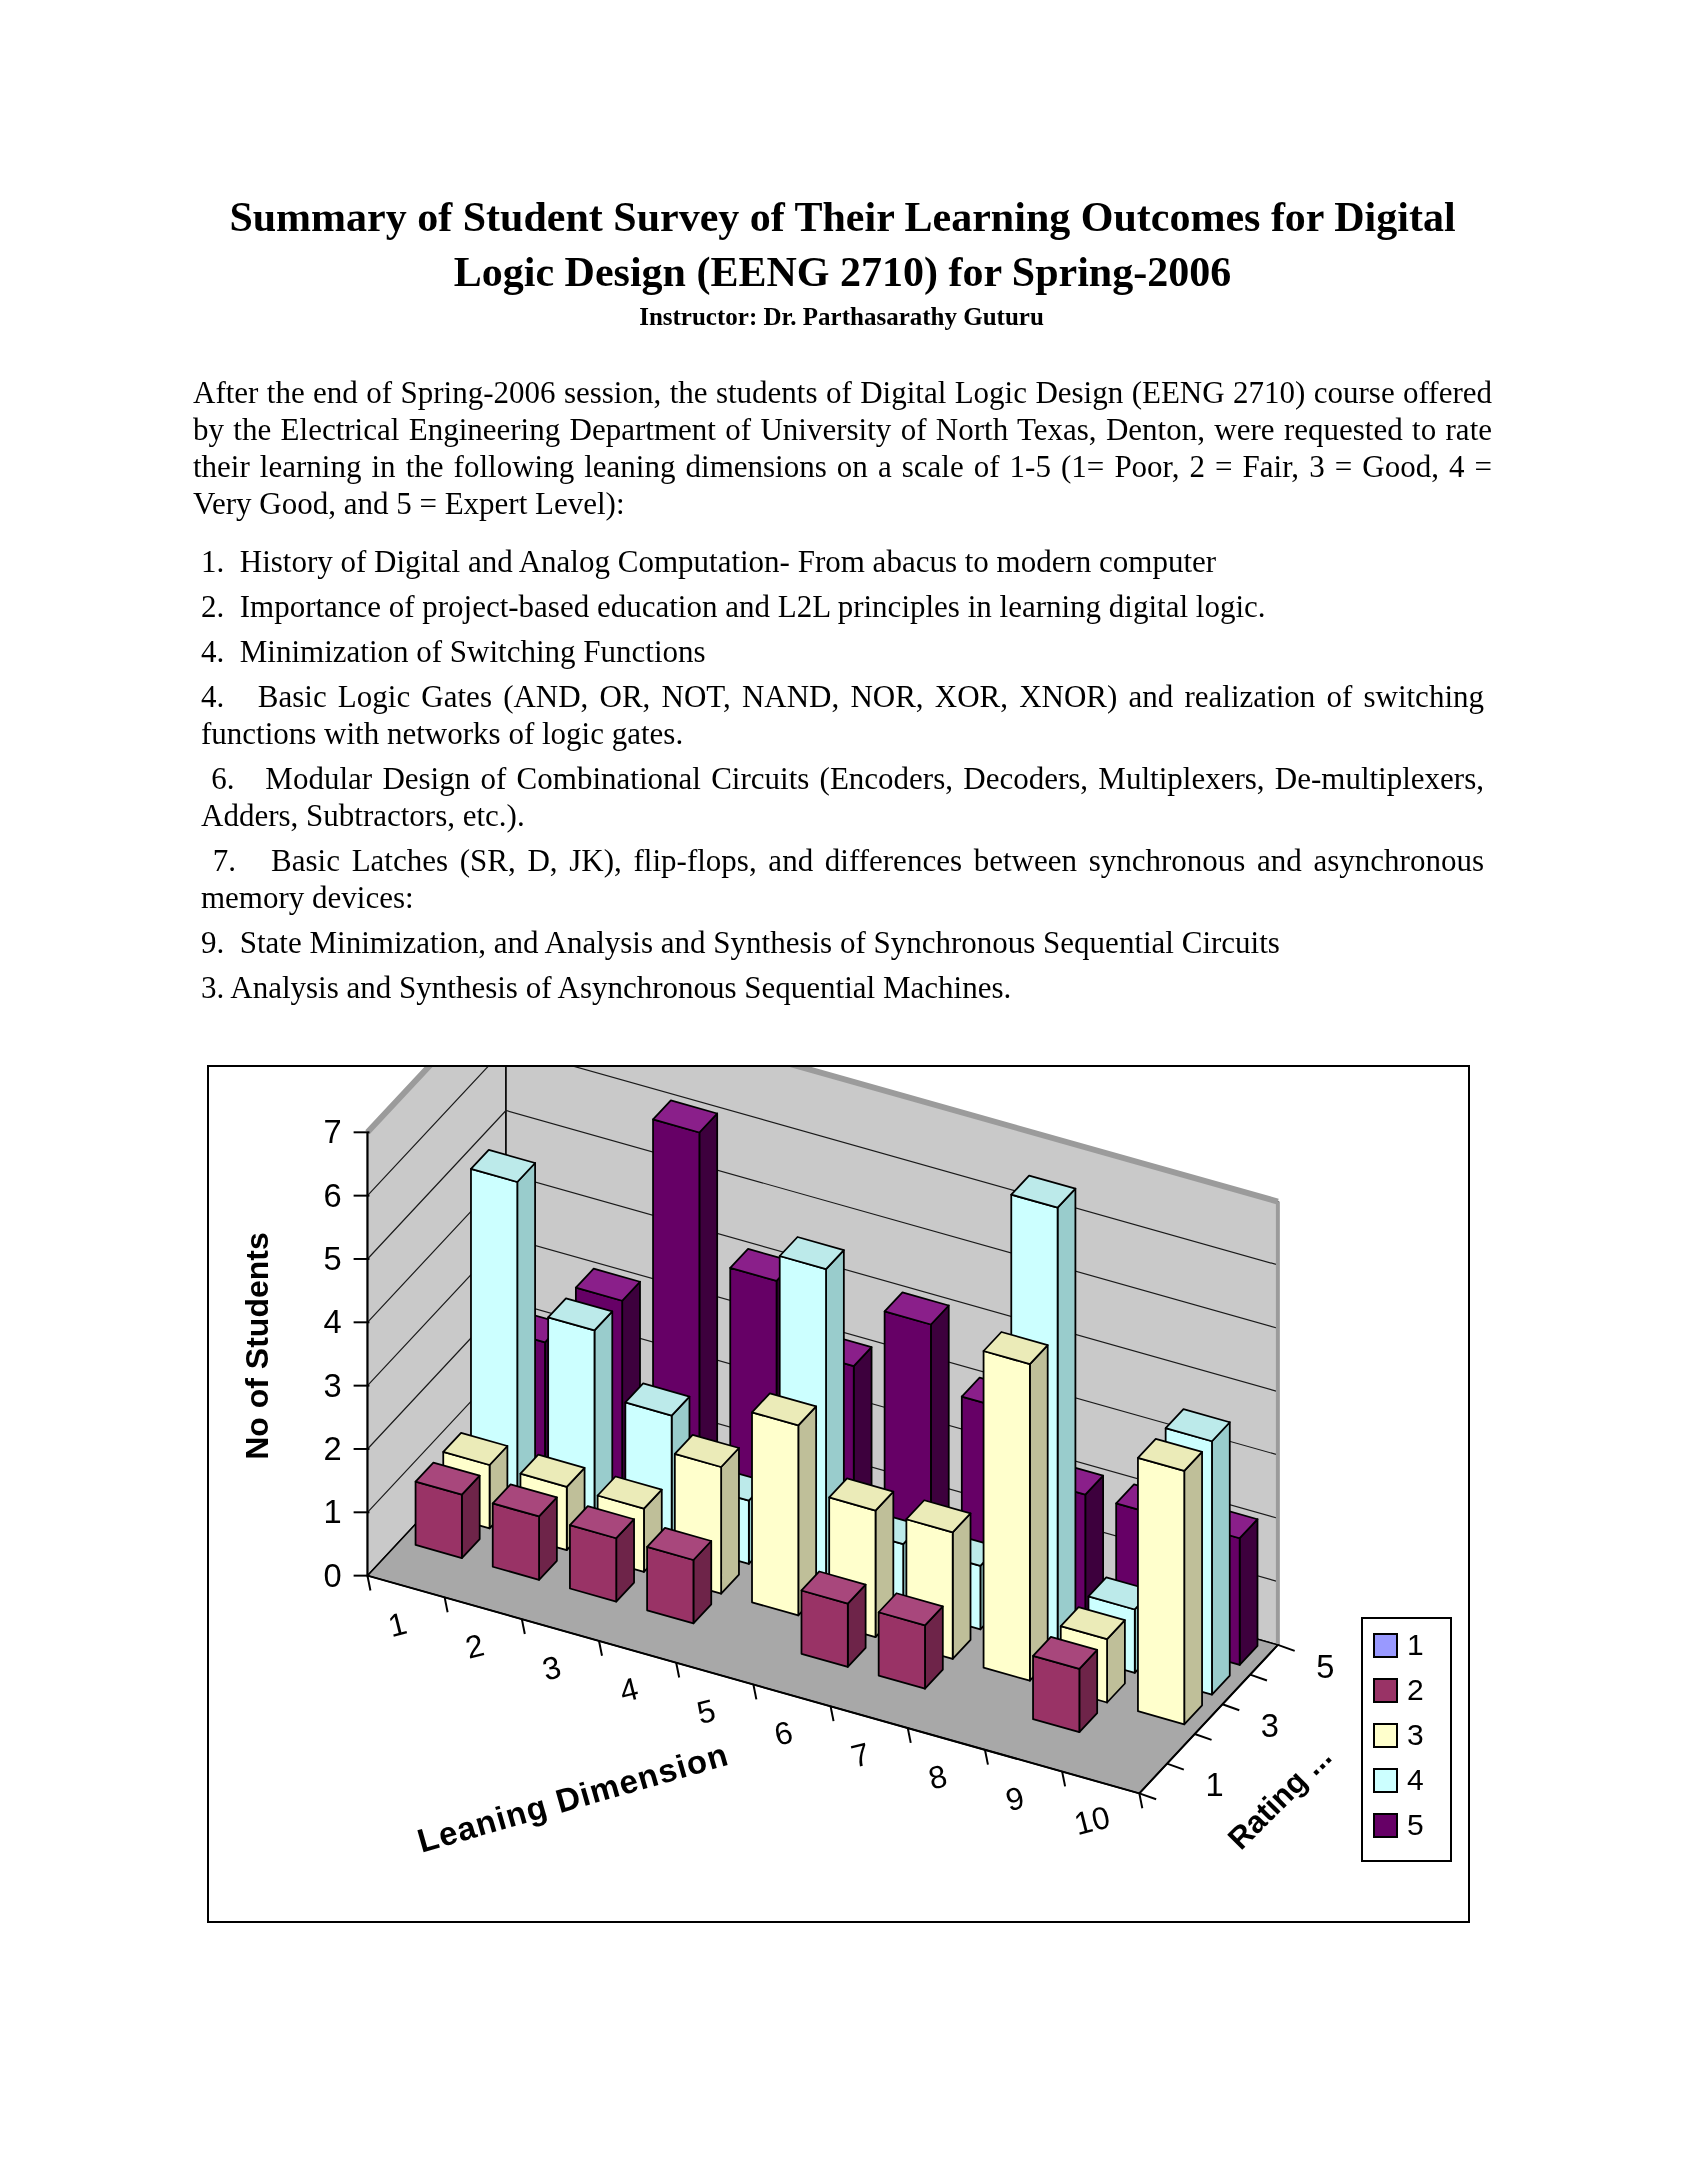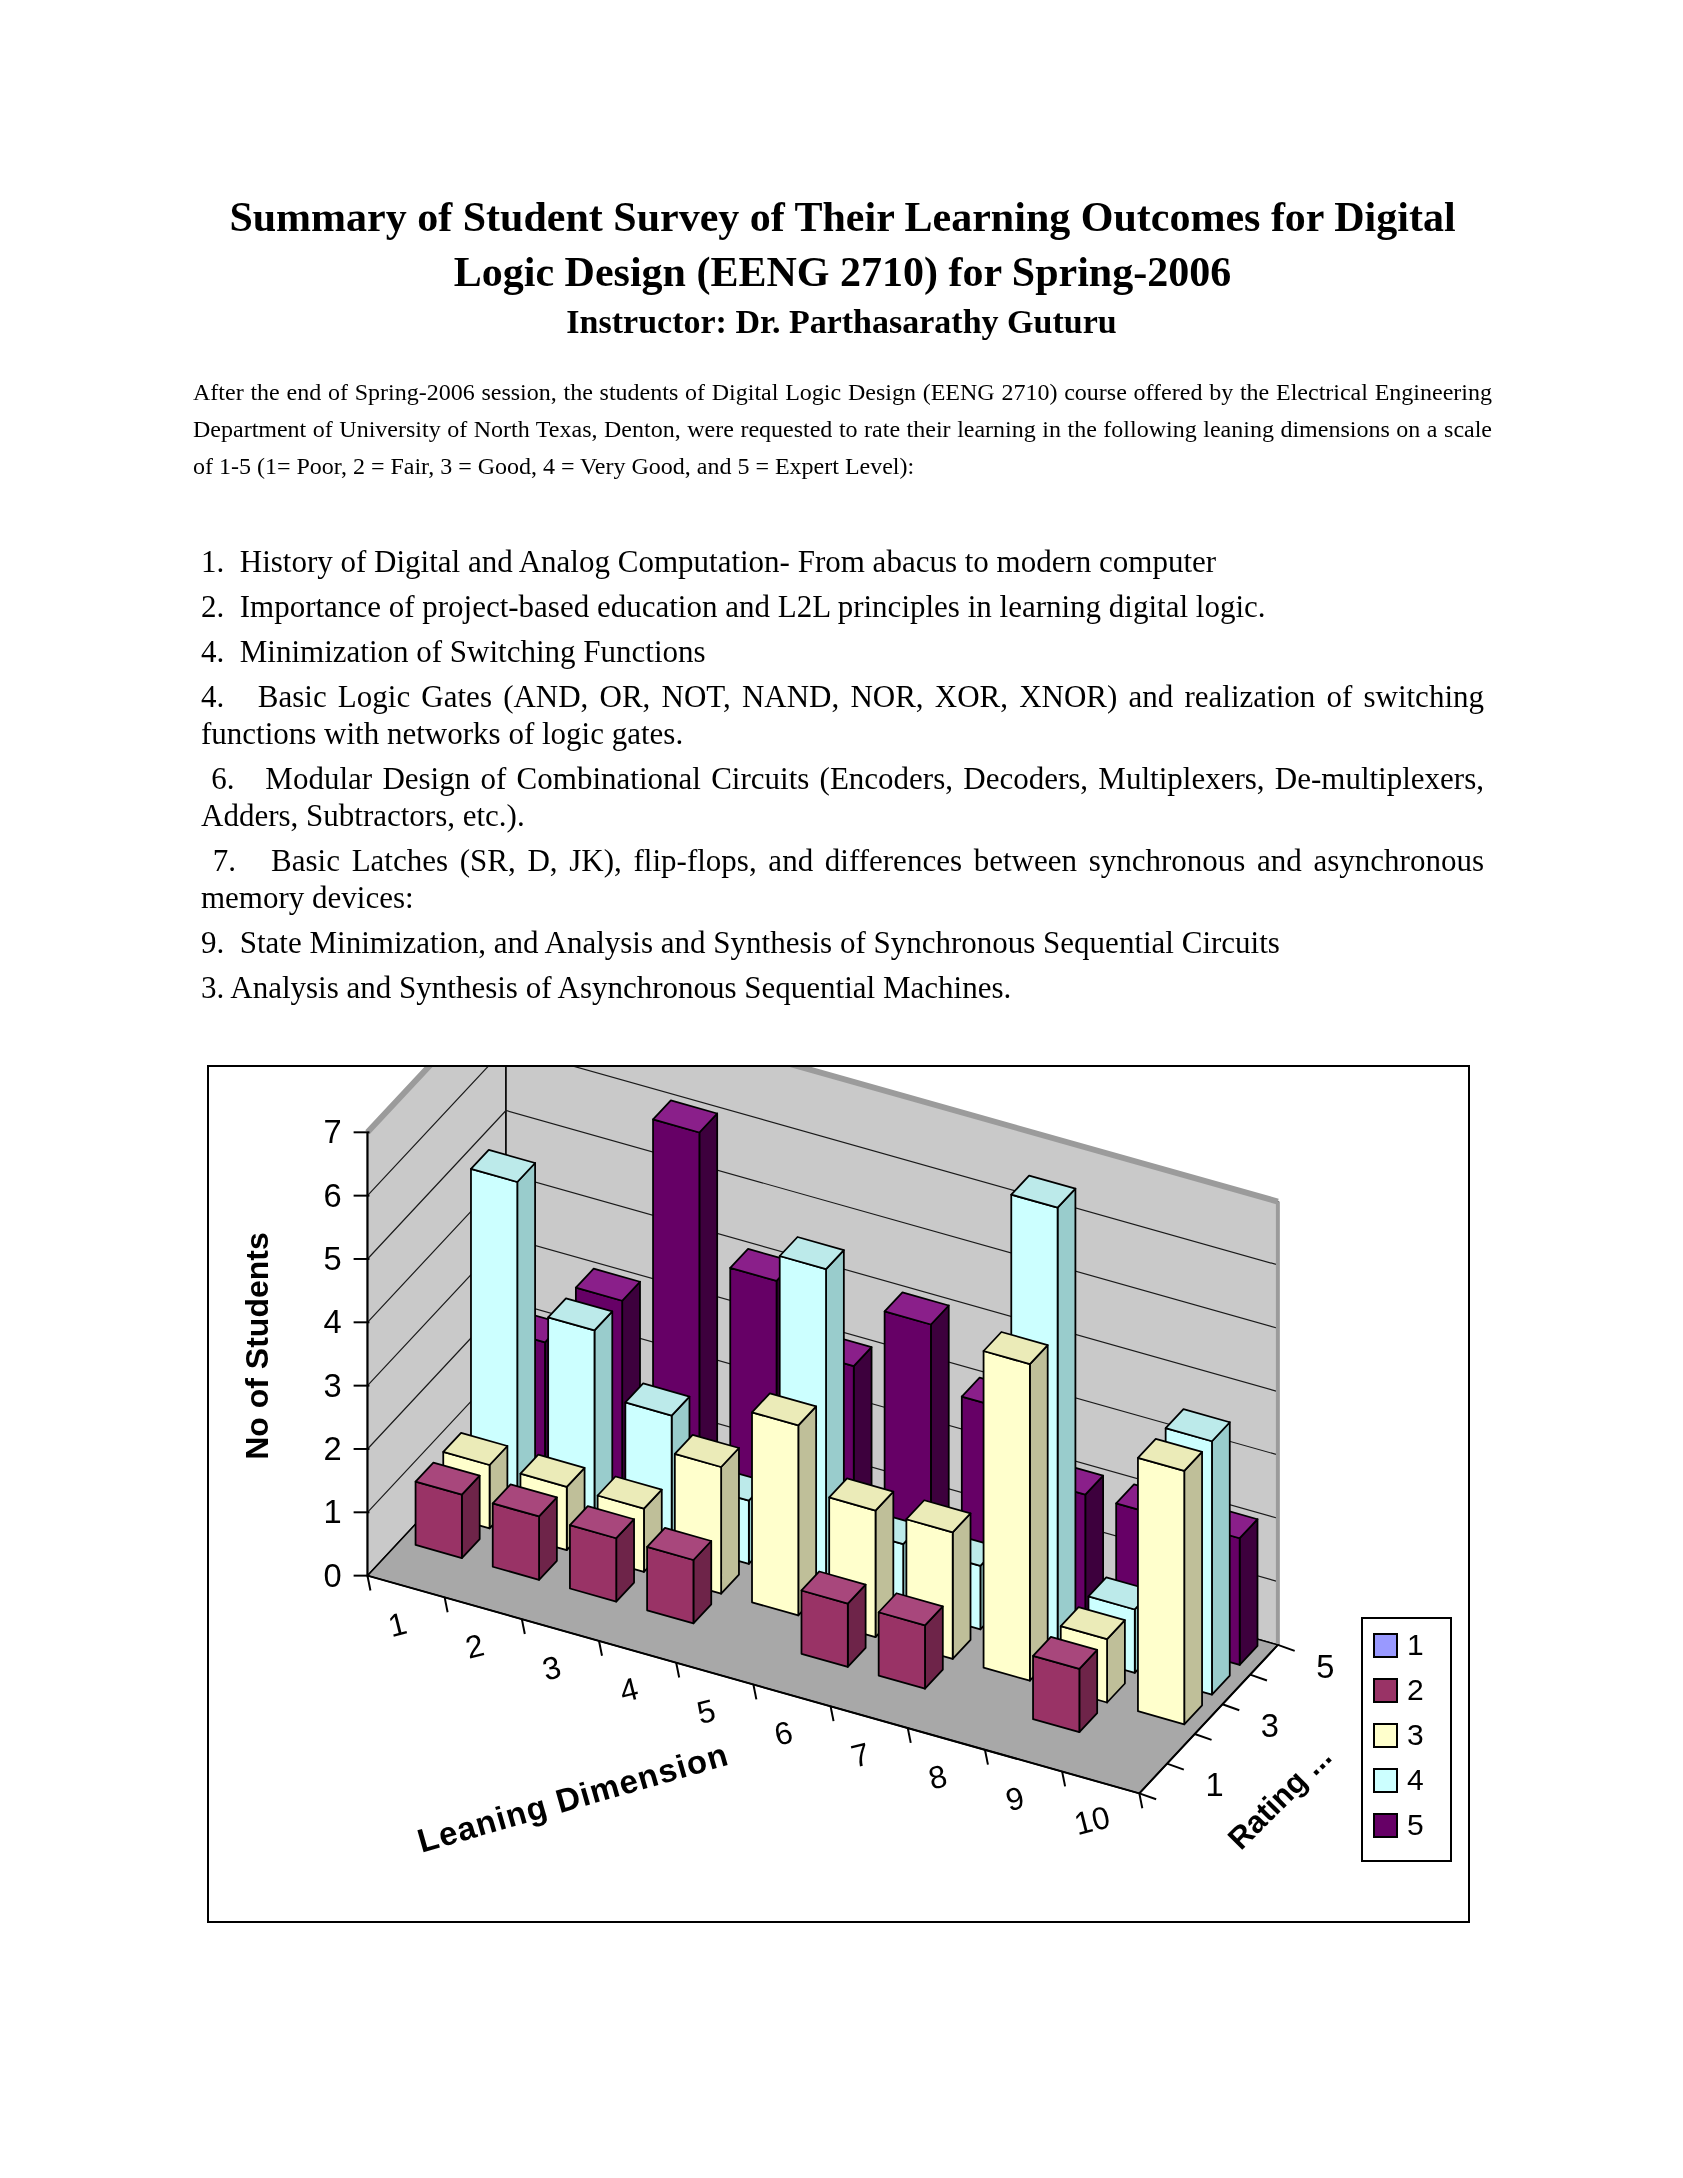--- a/index.html
+++ b/index.html
@@ -6,25 +6,25 @@
   body{
     width:1683px;height:2178px;position:relative;background:#ffffff;
     font-family:"Liberation Serif", serif;color:#000;
   }
   .doc-title{
     position:absolute;left:194px;top:190px;width:1297px;
     text-align:center;font-weight:bold;font-size:42px;line-height:55px;
   }
   .instructor{
     position:absolute;left:193px;top:303px;width:1297px;
-    text-align:center;font-weight:bold;font-size:34px;
+    text-align:center;font-weight:bold;font-size:25px;
   }
   .intro{
     position:absolute;left:193px;top:374px;width:1299px;
-    font-size:24px;line-height:37px;text-align:justify;
+    font-size:31px;line-height:37px;text-align:justify;
   }
   .list{
     position:absolute;left:193px;top:535px;width:1299px;
     font-size:31px;line-height:37px;
   }
   .li{white-space:pre-wrap;text-align:justify;margin:8px;padding:0;}
   
   .chartbox{
     position:absolute;left:207px;top:1065px;width:1259px;height:854px;
     border:2px solid #000;background:#fff;

